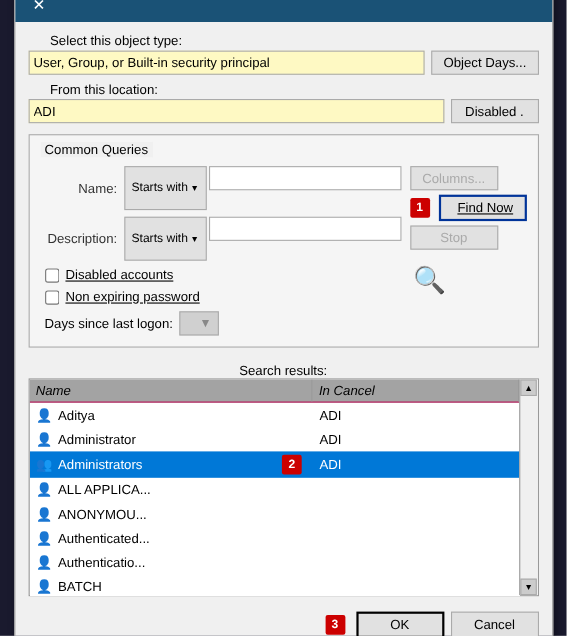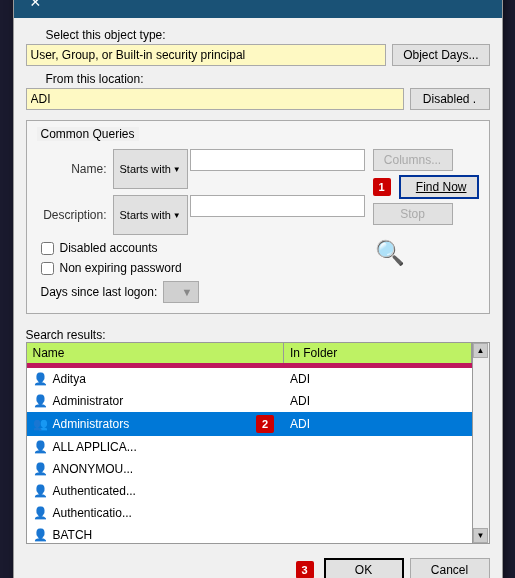--- a/index.html
+++ b/index.html
@@ -140,20 +140,21 @@
       border: 1px solid #aaa;
       background: white;
       padding: 2px 4px;
       font-size: 12px;
     }
     .checkbox-row {
       display: flex;
       align-items: center;
       gap: 6px;
       margin-left: 4px;
+      text-decoration: underline;
     }
     .checkbox-row input[type="checkbox"] {
       width: 13px;
       height: 13px;
     }
     .days-row {
       display: flex;
       align-items: center;
       gap: 6px;
       margin-left: 4px;
@@ -195,28 +196,30 @@
       margin-top: 6px;
       display: flex;
       align-items: center;
       justify-content: center;
       font-size: 24px;
     }
     .search-results-label {
       font-size: 12px;
       color: #000;
       padding: 4px 12px 0 12px;
+      text-align: center;
     }
     .results-area {
       padding: 0 12px 8px 12px;
     }
     .results-header {
       display: flex;
-      background: #bef264;
-      border-bottom: 5px solid #be185d;
+      background: #a3a3a3;
+      border-bottom: 1px solid #be185d;
+      font-style: italic;
     }
     .results-header-cell {
       padding: 3px 6px;
       font-size: 12px;
       font-weight: normal;
       border-right: 1px solid #999;
       flex: 1;
     }
     .results-header-cell:first-child { flex: 1.4; }
     .results-list {
@@ -363,21 +366,21 @@
   </div>
 
   <div class="search-results-label">Search results:</div>
 
   <div class="results-area">
     <div class="results-container">
       <div class="results-scroll">
 
         <div class="results-header">
           <div class="results-header-cell">Name</div>
-          <div class="results-header-cell">In Folder</div>
+          <div class="results-header-cell">In Cancel</div>
         </div>
 
         <div class="results-list" id="results-list">
         <div class="result-row">
               <div class="result-cell">
                 <span class="user-icon">👤</span>
                 <span>Aditya</span>
               </div>
               <div class="result-cell">ADI</div>
             </div>

